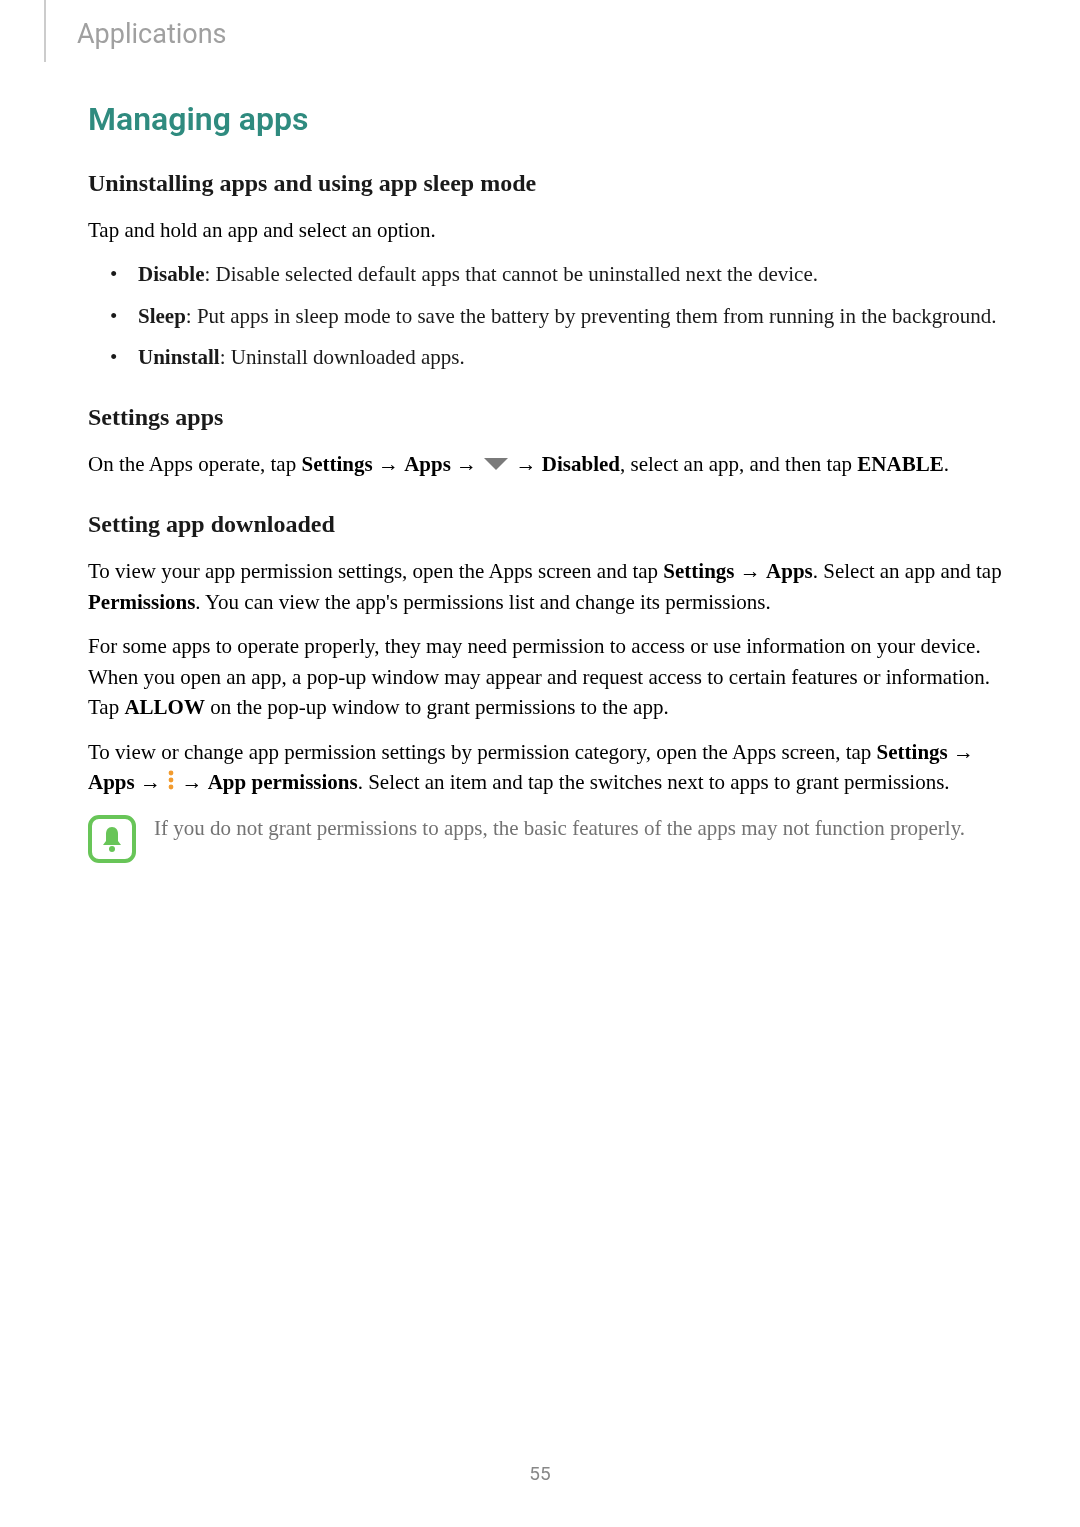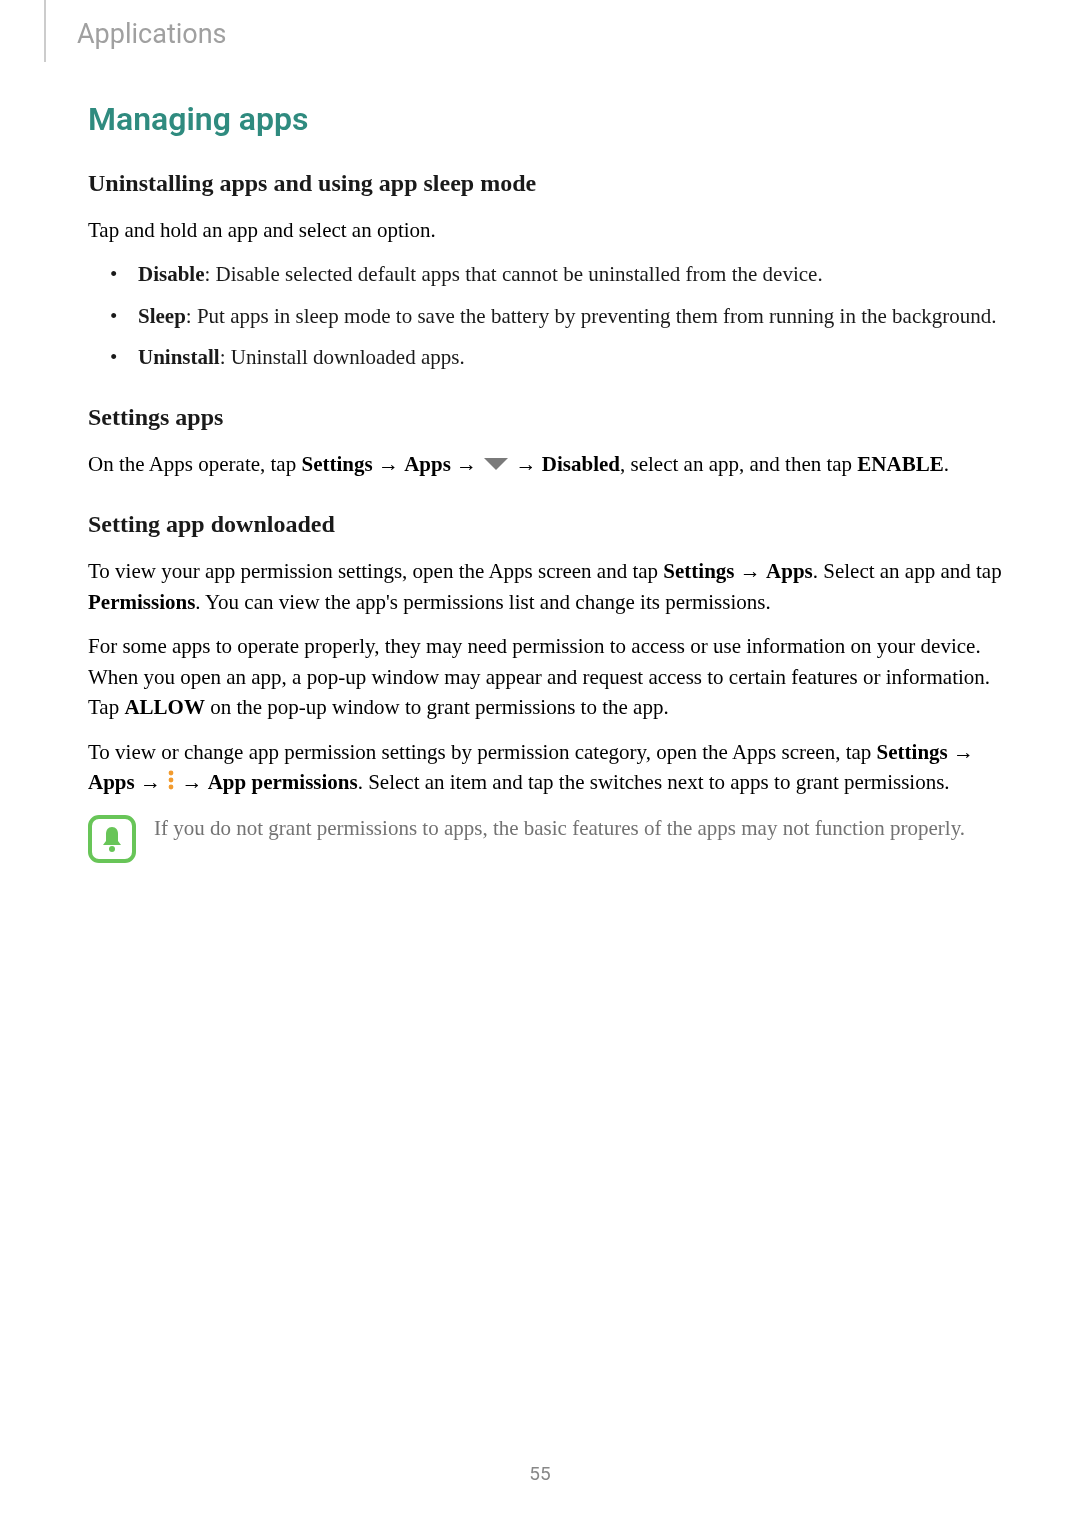--- a/index.html
+++ b/index.html
@@ -126,21 +126,21 @@
 
 <div class="content">
 
   <div class="color-title">Managing apps</div>
 
   <div class="section-block">
     <div class="sub-heading">Uninstalling apps and using app sleep mode</div>
     <div class="para">Tap and hold an app and select an option.</div>
     <ul class="bullets">
       <li>
-        <span class="bold">Disable</span><span>: Disable selected default apps that cannot be uninstalled from the device.</span>
+        <span class="bold">Disable</span><span>: Disable selected default apps that cannot be uninstalled next the device.</span>
       </li>
       <li>
         <span class="bold">Sleep</span><span>: Put apps in sleep mode to save the battery by preventing them from running in the background.</span>
       </li>
       <li>
         <span class="bold">Uninstall</span><span>: Uninstall downloaded apps.</span>
       </li>
     </ul>
   </div>
 

